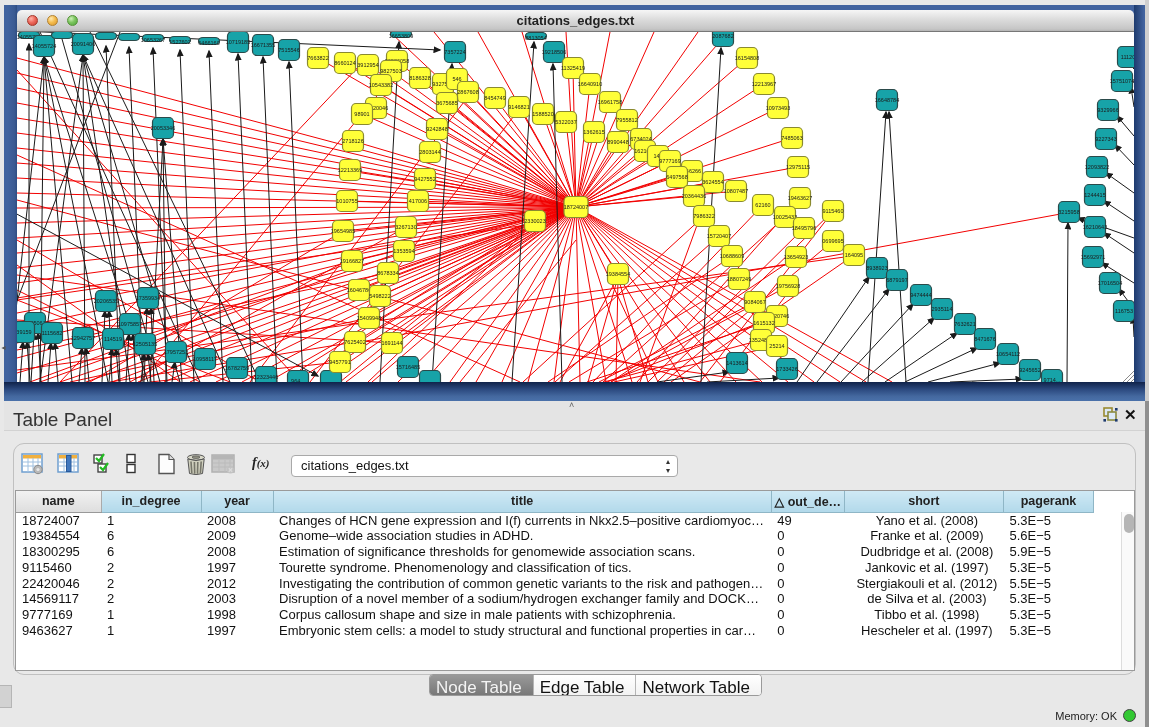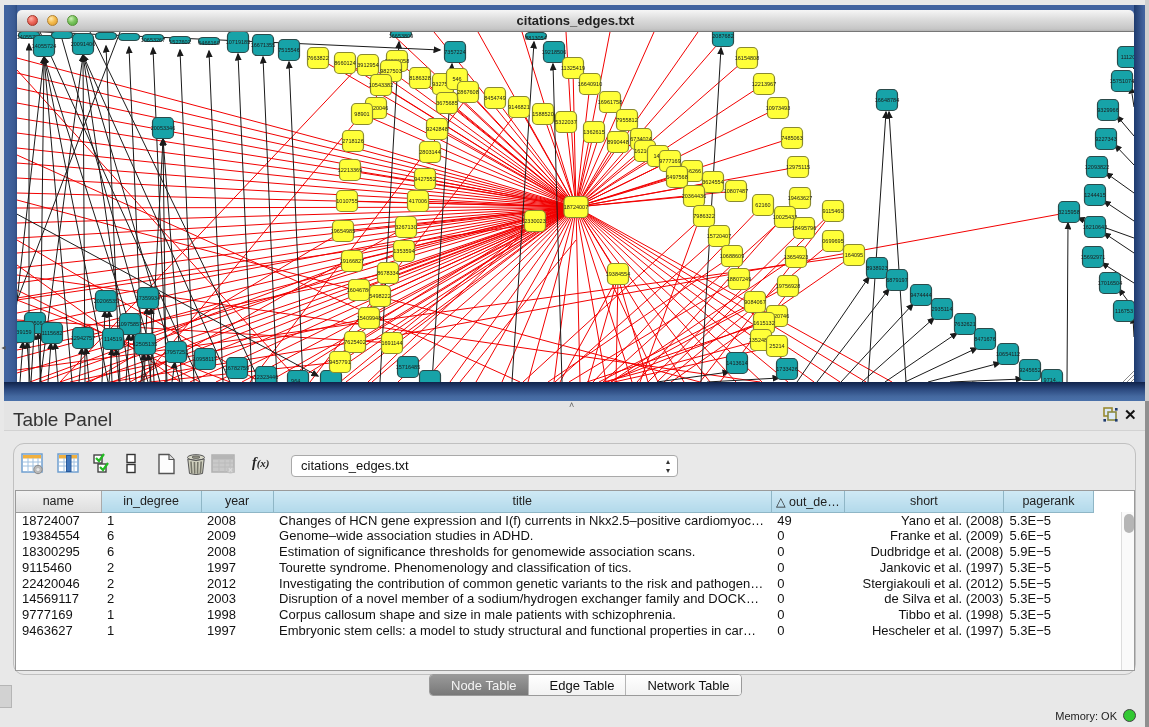--- a/index.html
+++ b/index.html
@@ -23,29 +23,29 @@
 #tptitle{position:absolute;left:13px;top:8px;font-size:19px;color:#333}
 #grip{position:absolute;left:569px;top:-1px;font-size:9px;color:#666}
 #flicon{position:absolute;left:1103px;top:6px;width:15px;height:15px}
 #xicon{position:absolute;left:1124px;top:5px;font-size:15px;font-weight:bold;color:#111}
 #pbox{position:absolute;left:13px;top:42px;width:1123px;height:232px;border:1px solid #c0c0c0;border-radius:11px;background:#e9e9e9}
 #toolbar{position:absolute;left:0;top:3px;width:100%;height:44px}
 .dropdown{position:absolute;left:277px;top:8px;width:387px;height:22px;background:#fff;border:1px solid #a9a9a9;border-radius:4px;font-size:13px;color:#111;line-height:20px;padding-left:9px}
 .updn{position:absolute;right:7px;top:1px;font-size:8px;color:#333;line-height:9px}
 #tbl{position:absolute;left:1px;top:46px;width:1120px;height:181px;background:#fff;border:1px solid #9a9a9a;overflow:hidden}
 table{border-collapse:collapse;table-layout:fixed;width:1078px;font-size:13px}
-th{height:21px;background:linear-gradient(#cfe9f5,#b2d9ea);border-right:1px solid #8fb6c6;border-bottom:1px solid #8fb6c6;font-weight:normal;font-size:12.5px;color:#222;overflow:hidden;white-space:nowrap}
+th{height:21px;background:linear-gradient(#cfe9f5,#b2d9ea);border-right:1px solid #8fb6c6;border-bottom:1px solid #8fb6c6;font-weight:bold;font-size:12.5px;color:#222;overflow:hidden;white-space:nowrap}
 th.c0{background:linear-gradient(#f2f2f2,#dedede);border-right:1px solid #aaa;border-bottom:1px solid #999}
 td{height:15.8px;padding:0 0 0 6px;overflow:hidden;white-space:nowrap;color:#111}
-td.c5{text-align:right}
+td.c5{text-align:center}
 .c0{width:85px}.c1{width:100px}.c2{width:72px}.c3{width:498px}.c4{width:73px}.c5{width:159px}.c6{width:90px}
 #vscroll{position:absolute;left:1105px;top:21px;width:14px;height:158px;background:#fafafa;border-left:1px solid #ddd}
 #vthumb{position:absolute;left:2px;top:2px;width:10px;height:19px;background:#b5b5b5;border-radius:5px}
 #tabs{position:absolute;left:429px;top:273px;height:22px;display:flex;border:1px solid #9a9a9a;border-radius:4px;overflow:hidden;background:#fff}
-.tab{font-size:13px;padding:3px 11px 0 21px;color:#111;background:linear-gradient(#fff,#f2f2f2)}
+.tab{font-size:17px;padding:3px 11px 0 6px;color:#111;background:linear-gradient(#fff,#f2f2f2)}
 .tab.sel{background:linear-gradient(#9a9a9a,#787878);color:#f4f4f4}
 .tab+.tab{border-left:1px solid #b5b5b5}
 #mem{position:absolute;right:32px;top:309px;font-size:11px;color:#222}
 #memdot{position:absolute;right:13px;top:308px;width:13px;height:13px;border-radius:50%;background:#32c832;border:1px solid #444}
 #bltab{position:absolute;left:0px;top:685px;width:12px;height:23px;background:#d2d2d2;border:1px solid #b5b5b5;border-left:none;z-index:32}
 #larrow{position:absolute;left:0px;top:344px;font-size:7px;color:#555;z-index:41}
 </style></head><body>
 <div id="desktop"></div>
 <div id="shadowL"></div>
 <div id="shadowR"></div>

